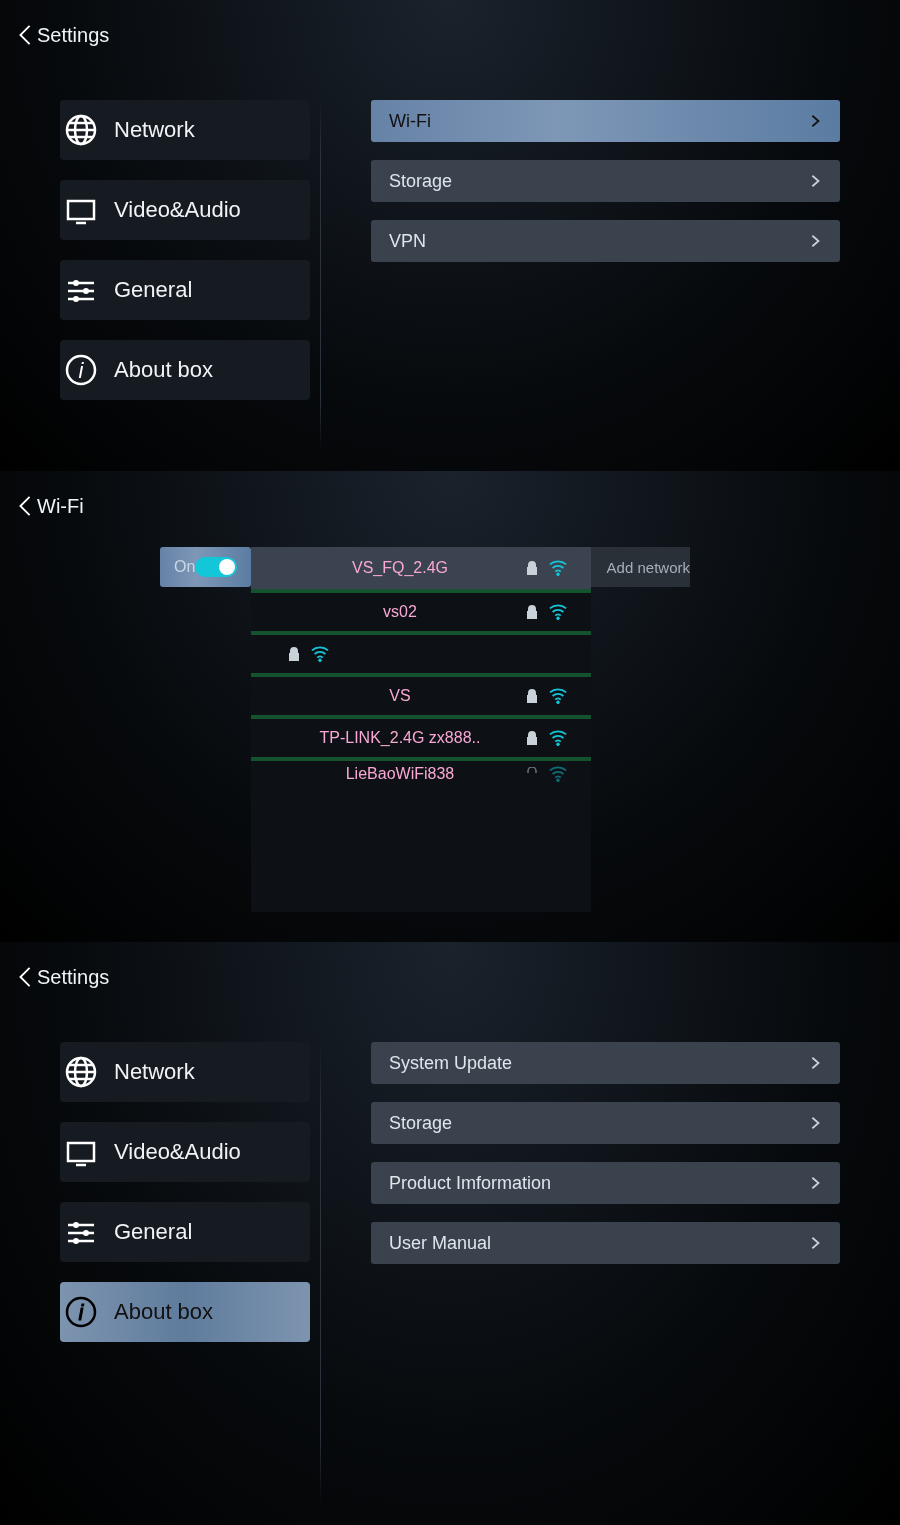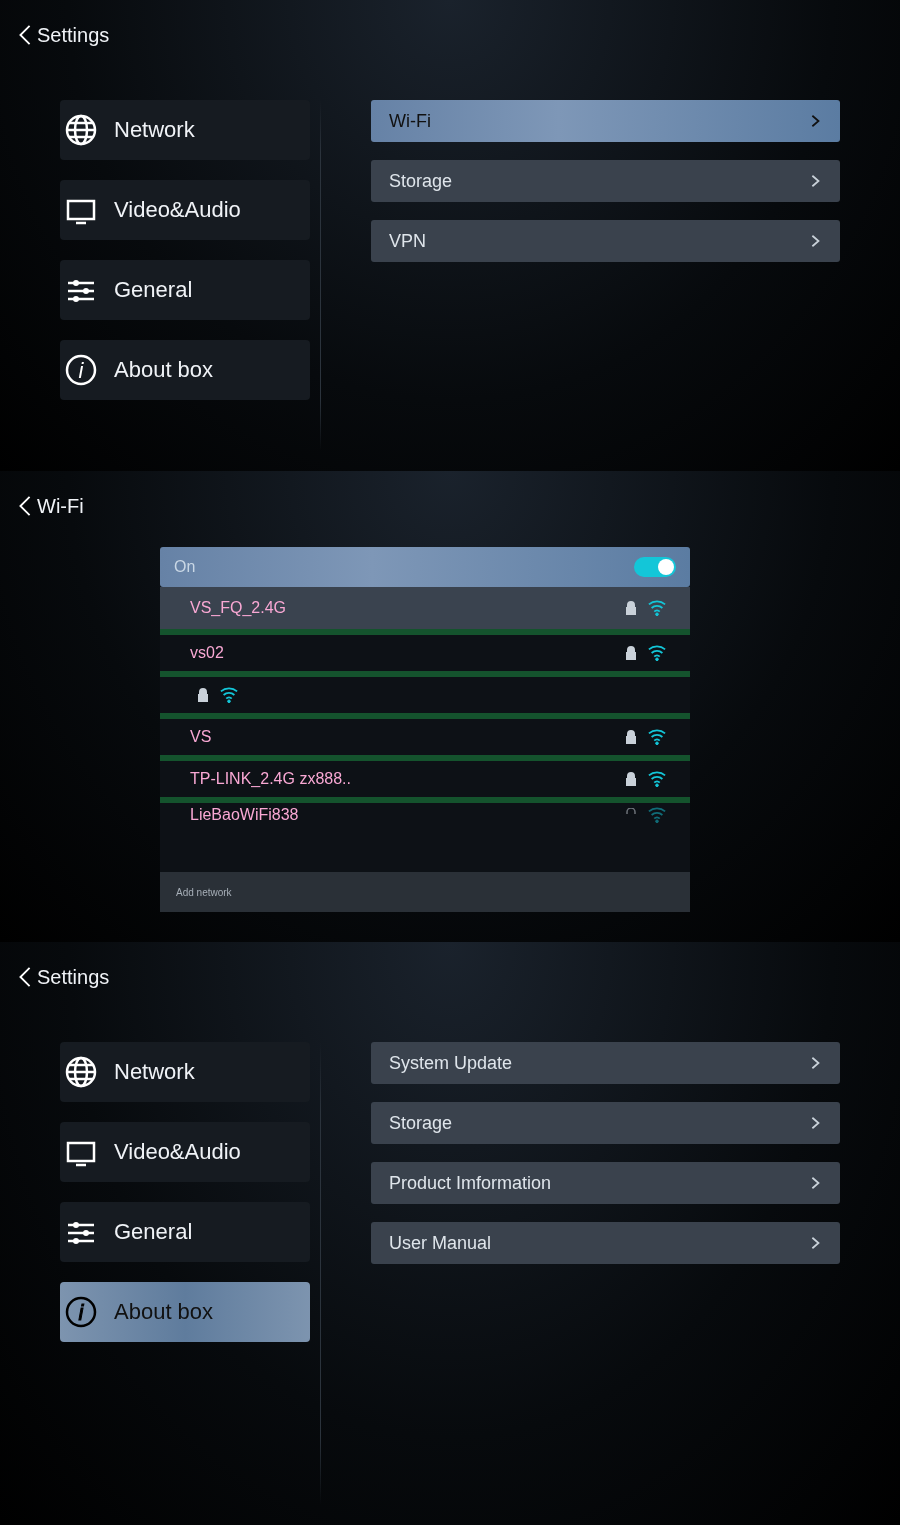--- a/index.html
+++ b/index.html
@@ -49,35 +49,35 @@
   
   .r-row{display:flex;align-items:center;justify-content:space-between;height:42px;border-radius:3px;background:var(--row);margin-bottom:18px;padding:0 18px;cursor:pointer;}
   .r-row.sel{background:linear-gradient(90deg,#6682a6 0%, #7e97b7 40%, #5b7ca2 100%);}
   .r-row .rlbl{font-size:18px;color:#dfe5eb;}
   .r-row.sel .rlbl{color:#111;}
   .r-row .chev{width:14px;height:14px;}
   .r-row .chev svg{width:14px;height:14px;stroke:#c9d1d9;stroke-width:2;fill:none;}
   .r-row.sel .chev svg{stroke:#111;}
 
   
-  .wifi-block{position:absolute;left:160px;right:210px;top:76px;bottom:30px;display:flex;flex-direction:column;}
+  .wifi-block{position:absolute;left:160px;right:210px;top:76px;bottom:30px;display:flex;flex-direction:row;text-align:center;}
   .wifi-top{height:40px;border-radius:3px;background:linear-gradient(90deg,#6682a6 0%, #7e97b7 40%, #5b7ca2 100%);display:flex;align-items:center;justify-content:space-between;padding:0 14px;}
   .wifi-top .onlbl{font-size:16px;color:#c9d7e5;}
   .toggle{width:42px;height:20px;border-radius:10px;background:var(--cyan);position:relative;cursor:pointer;}
   .toggle .knob{position:absolute;right:2px;top:2px;width:16px;height:16px;border-radius:50%;background:#fff;}
   .wifi-scroll{flex:1;overflow:hidden;background:#0d1116;}
-  .w-row{height:42px;display:flex;align-items:center;padding:0 0 0 30px;border-top:6px solid #14532d;cursor:pointer;}
+  .w-row{height:42px;display:flex;align-items:center;padding:0 0 0 30px;border-top:4px solid #14532d;cursor:pointer;}
   .w-row.first{background:#3a434f;border-top:none;}
   .w-row .ssid{flex:1;font-size:16px;color:#f9a8d4;}
   .w-row.last{height:30px;}
   .w-row .ricon{width:26px;display:flex;align-items:center;justify-content:center;}
   .w-row .ricon.lock svg{width:12px;height:14px;fill:#c9d1d9;}
   .w-row .ricon.sig{margin-right:20px;}
   .w-row .ricon.sig svg{width:22px;height:18px;}
-  .wifi-add{height:40px;background:#2a3037;display:flex;align-items:center;padding-left:16px;color:#a6aeb7;font-size:10px;cursor:pointer;}
+  .wifi-add{height:40px;background:#2a3037;display:flex;align-items:center;padding-left:16px;color:#a6aeb7;font-size:15px;cursor:pointer;}
 </style>
 </head>
 <body>
 
 <svg width="0" height="0" style="position:absolute">
   <defs>
     <g id="i-globe">
       <circle cx="17" cy="17" r="14" stroke="#fff" stroke-width="2.5" fill="none"></circle>
       <ellipse cx="17" cy="17" rx="6" ry="14" stroke="#fff" stroke-width="2.5" fill="none"></ellipse>
       <line x1="3" y1="17" x2="31" y2="17" stroke="#fff" stroke-width="2.5"></line>

